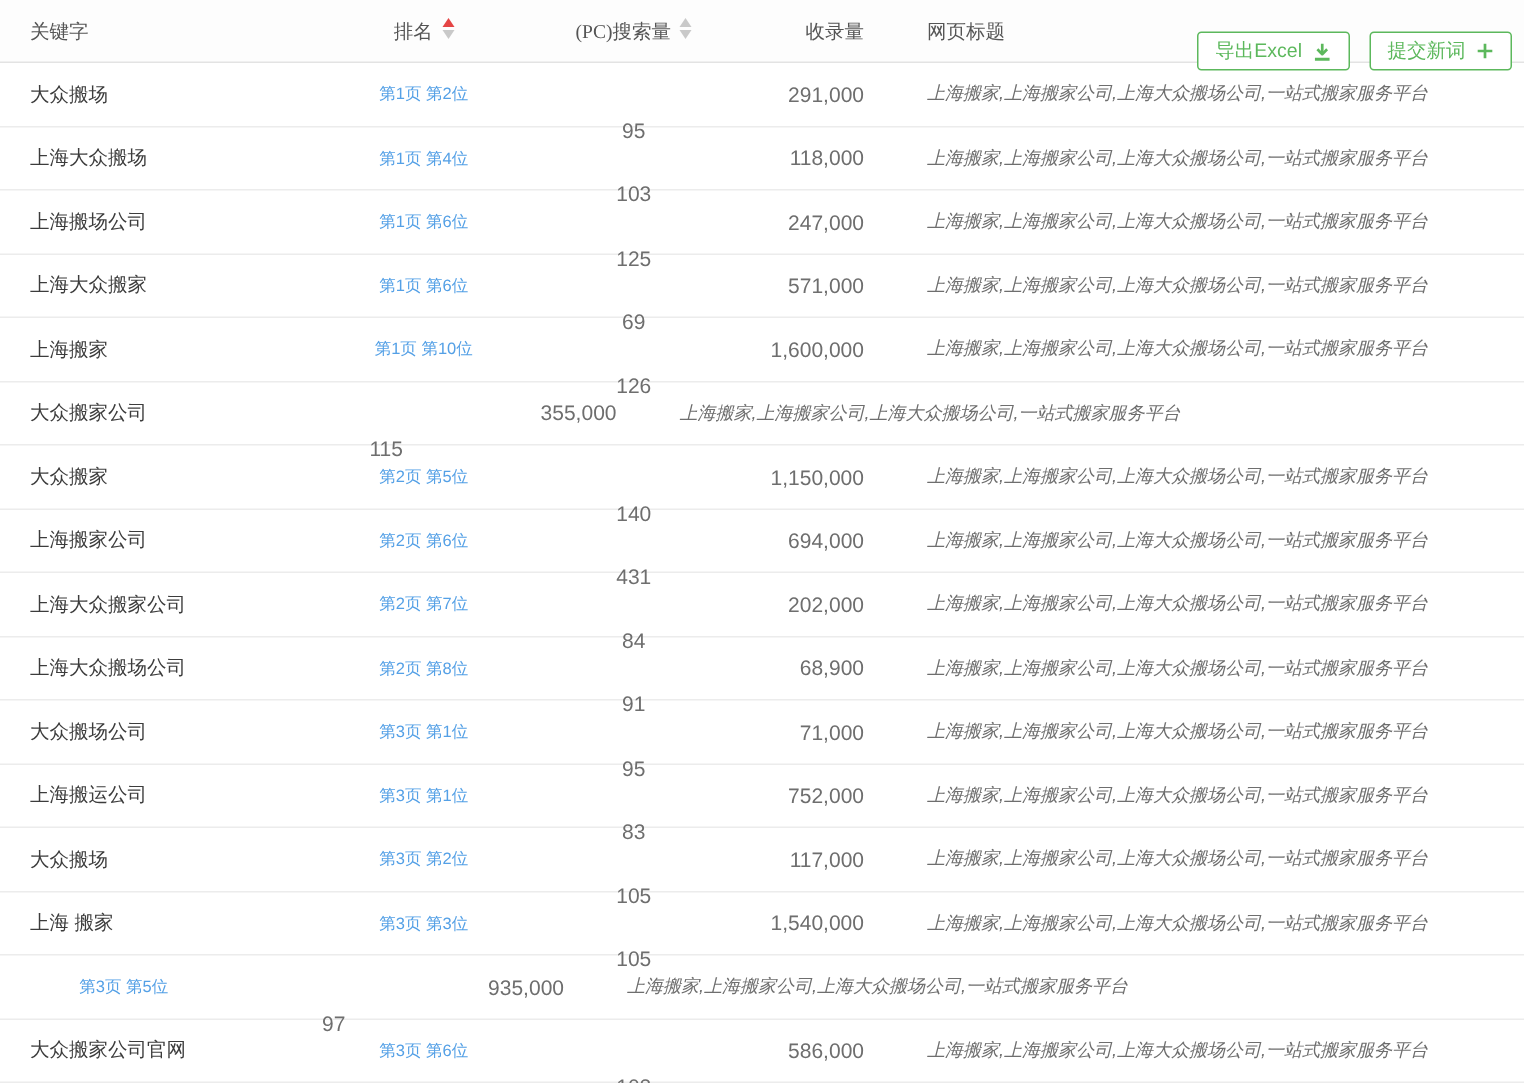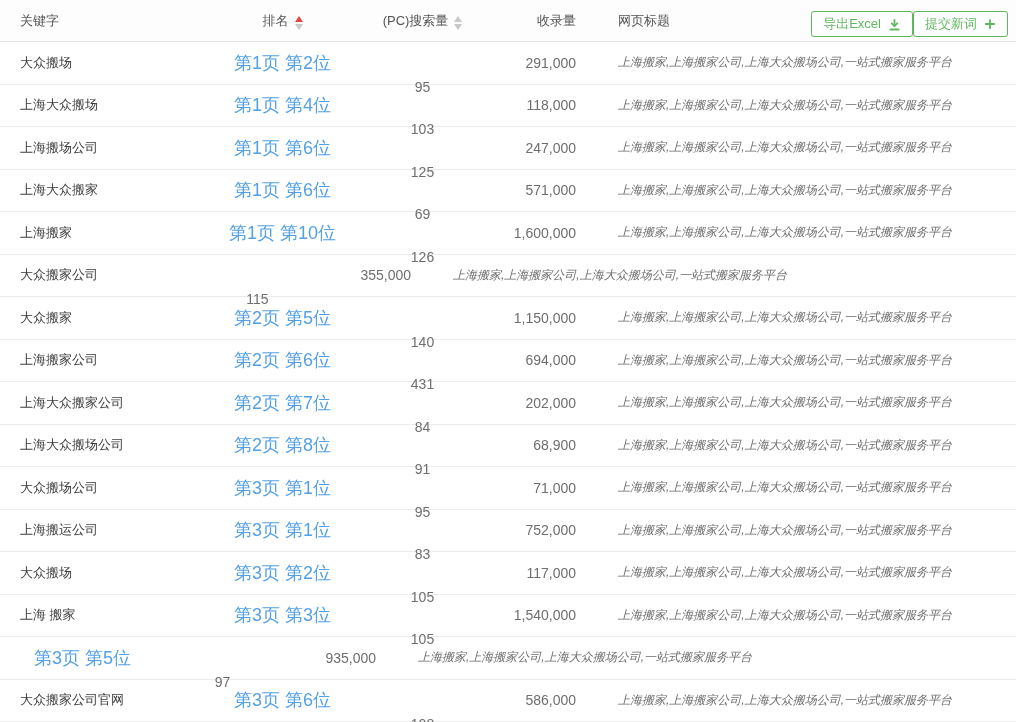--- a/index.html
+++ b/index.html
@@ -15,49 +15,49 @@
   }
   * { margin:0; padding:0; box-sizing:border-box; }
   html,body { width:1016px; height:722px; overflow:hidden; background:#ffffff;
     font-family:"Liberation Sans","DejaVu Sans",sans-serif; }
   .page { width:1016px; height:722px; }
 
   
   .thead { position:relative; display:flex; align-items:center; height:42px;
     background:#fdfdfd; border-bottom:1px solid var(--border-header);
     font-size:13px; color:var(--text-mid); }
-  .hcell { display:flex; align-items:flex-end; }
+  .hcell { display:flex; align-items:flex-start;font-family:Liberation Serif, serif; }
 
   
   .col-keyword { width:200px; padding-left:20px; }
   .col-rank    { width:165px; justify-content:center; text-align:center; }
   .col-volume  { width:115px; justify-content:center; text-align:center; }
   .col-indexed { width:120px; justify-content:flex-end; text-align:right; padding-right:24px; }
   .col-title   { flex:1; padding-left:18px; overflow:hidden; white-space:nowrap; }
 
   
   .sort-stack { display:inline-flex; flex-direction:column; margin-left:6px; cursor:pointer; }
   .arr { width:0; height:0; border-left:4.5px solid transparent; border-right:4.5px solid transparent; display:block; }
   .arr.up { border-bottom:6px solid var(--sort-gray); margin-bottom:2px; }
   .arr.down { border-top:6px solid var(--sort-gray); }
   .arr.up.active { border-bottom-color:var(--sort-red); }
 
   
-  .header-btns { position:absolute; top:11px; right:8px; display:flex; }
+  .header-btns { position:absolute; top:21px; right:8px; display:flex; gap:13px; }
   .btn { display:inline-flex; align-items:center; gap:7px; height:26px; padding:0 11px;
     background:#ffffff; border:1px solid var(--accent-green); border-radius:3px;
     color:var(--accent-green); font-size:13px; cursor:pointer;
     font-family:"Liberation Sans","DejaVu Sans",sans-serif; }
   .btn svg { display:block; }
 
   
   .row { display:flex; align-items:center; height:42.5px; border-bottom:1px solid var(--border-light); }
   .cell { display:flex; align-items:center; height:100%; }
   .kw   { font-size:13px; color:var(--text-dark); }
-  .rank-link { font-size:18px; color:var(--link-blue); text-decoration:none; cursor:pointer; }
+  .rank-link { font-size:11px; color:var(--link-blue); text-decoration:none; cursor:pointer; }
   .num  { font-size:14px; color:var(--text-gray); width:100%; display:block; }
   .col-volume .num { text-align:center;margin-top:48px; }
   .col-indexed .num { text-align:right; }
   .title-text { font-size:12px; color:var(--text-gray); overflow:hidden; white-space:nowrap;font-style:italic; }
 </style>
 </head>
 <body>
 
 <div class="page">
 

